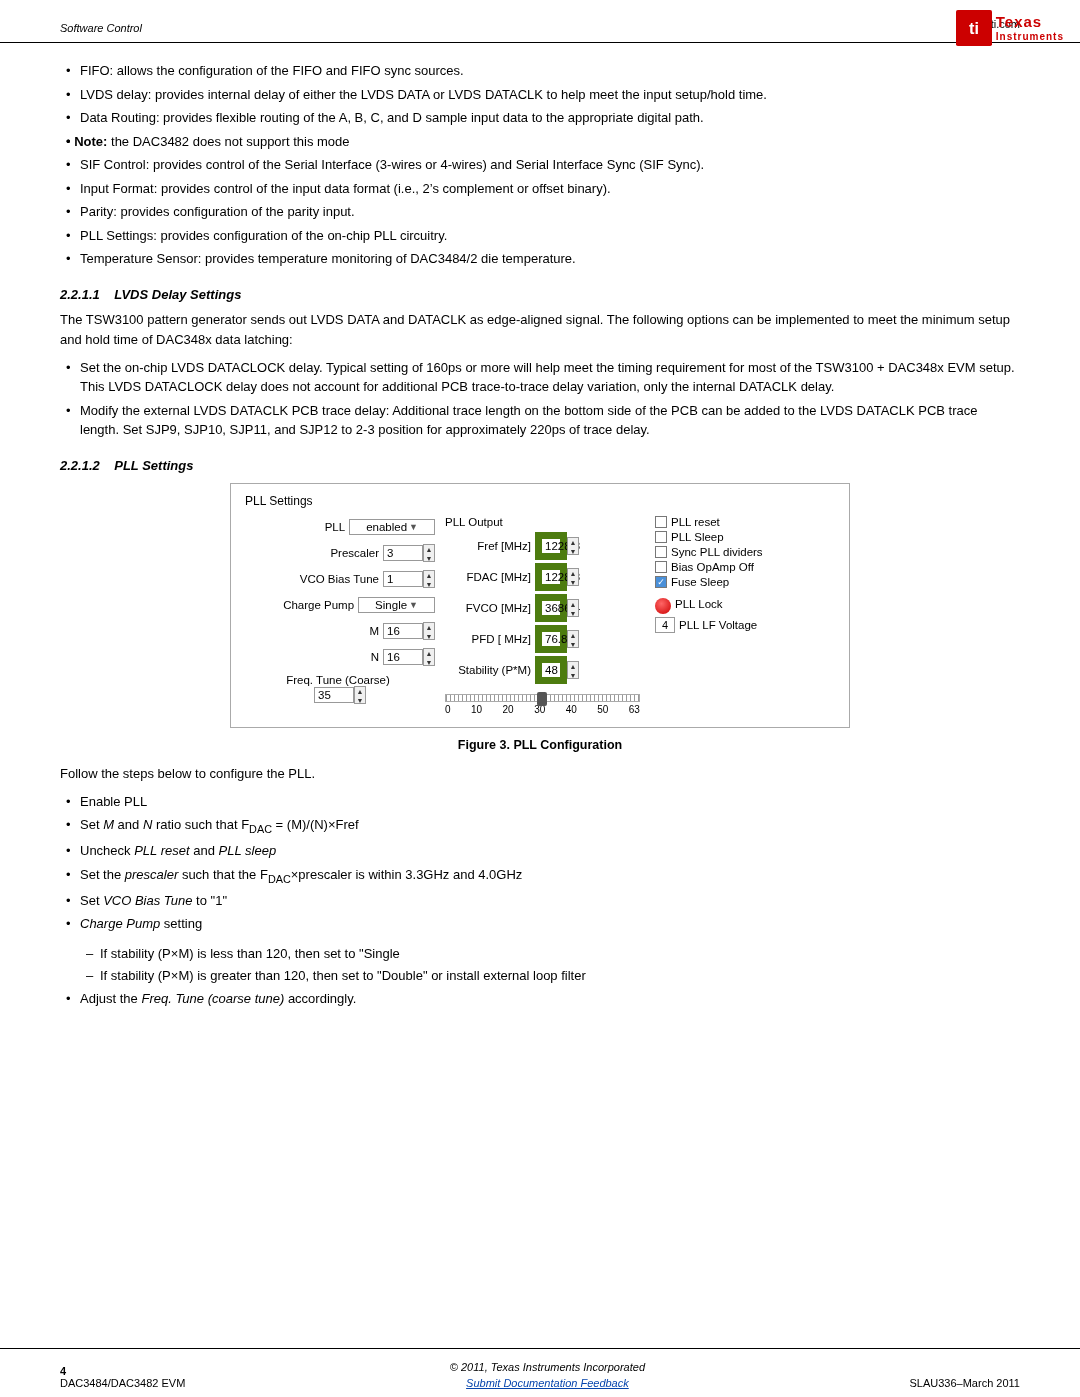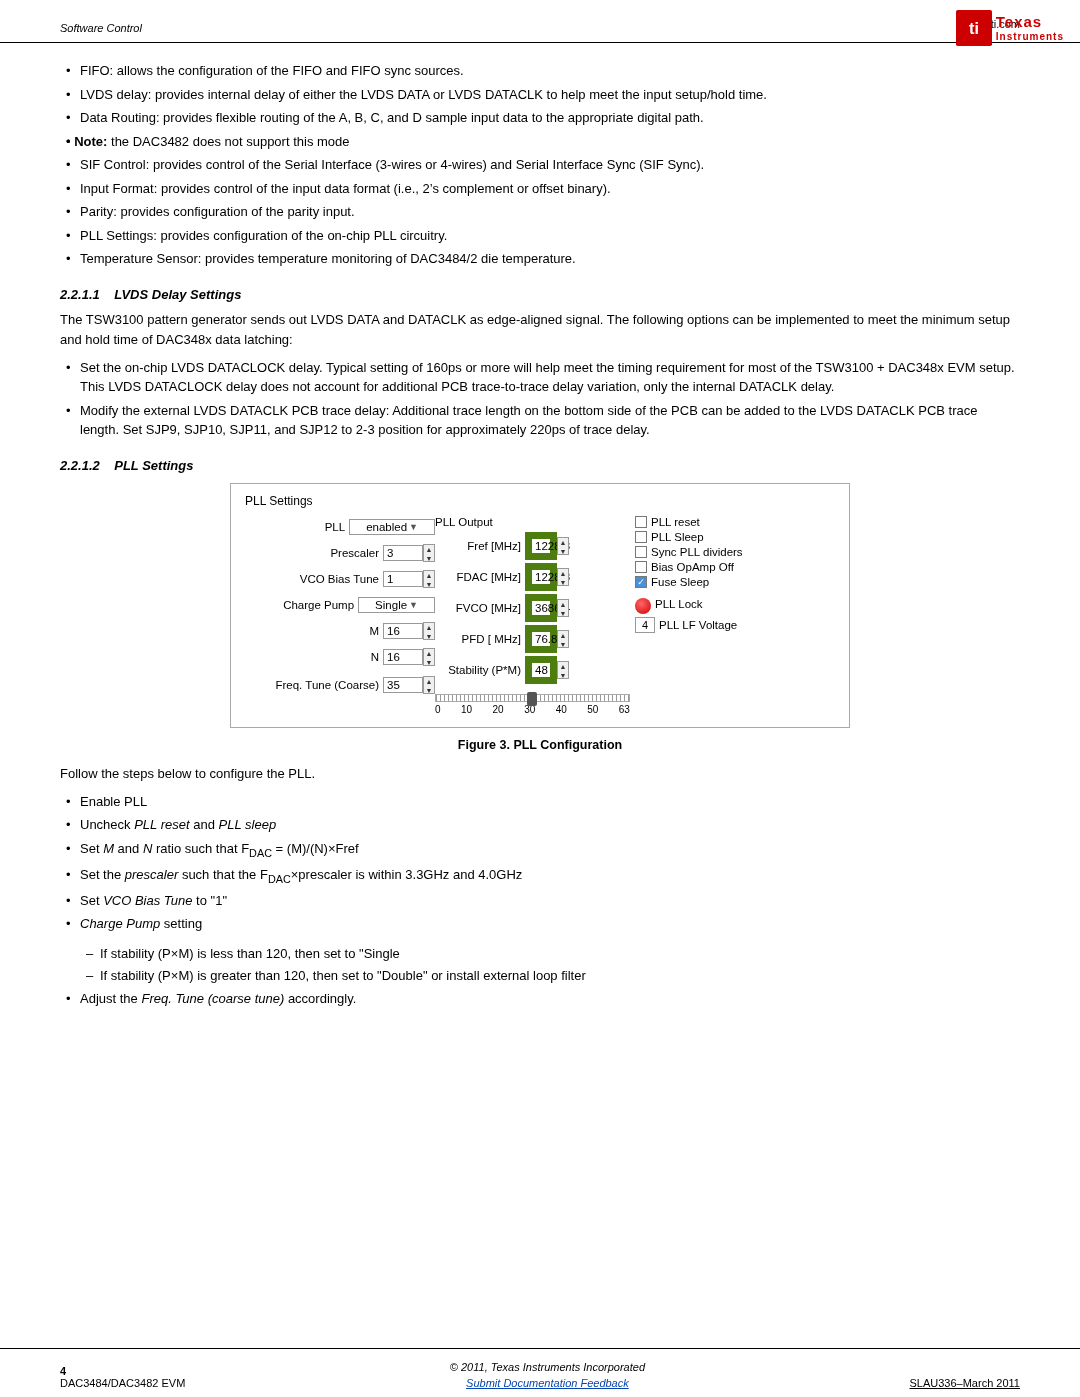--- a/index.html
+++ b/index.html
@@ -125,20 +125,21 @@
       font-size: 11.5px;
       background: #fff;
     }
     .pll-diagram-title {
       font-size: 12px;
       font-weight: normal;
       margin-bottom: 8px;
     }
     .pll-grid {
       display: flex;
+      gap: 10px;
       align-items: flex-start;
     }
     .pll-col-left {
       width: 190px;
     }
     .pll-col-mid {
       width: 200px;
     }
     .pll-col-right {
       flex: 1;
@@ -325,21 +326,20 @@
       justify-content: space-between;
       align-items: flex-end;
     }
     .footer-page {
       font-size: 11px;
       font-weight: bold;
     }
     .footer-right {
       font-size: 11px;
       text-align: right;
-      text-decoration: underline;
     }
     .footer-center {
       text-align: center;
       font-size: 11px;
       margin-top: 4px;
       font-style: italic;
     }
     .footer-feedback {
       color: #0645ad;
       text-decoration: underline;
@@ -469,21 +469,21 @@
             <span class="pll-label">N</span>
             <div class="pll-input-spin">
               <span class="pll-input-box">16</span>
               <div class="pll-spinner">
                   <span>▲</span>
                   <span>▼</span>
                 </div>
             </div>
           </div>
 
-          <div class="pll-row" style="margin-top:6px;">
+          <div class="pll-row" style="margin-top:6px;flex-direction:column;">
             <span class="pll-label">Freq. Tune (Coarse)</span>
             <div class="pll-input-spin">
               <span class="pll-input-box">35</span>
               <div class="pll-spinner">
                   <span>▲</span>
                   <span>▼</span>
                 </div>
             </div>
           </div>
         </div>
@@ -579,22 +579,22 @@
         </div>
       </div>
     </div>
 
     <div class="figure-caption">Figure 3. PLL Configuration</div>
 
     <p class="body-text">Follow the steps below to configure the PLL.</p>
 
     <ul class="bullet-list">
       <li>Enable PLL</li>
+      <li>Set <span class="italic">M</span> and <span class="italic">N</span> ratio such that F<sub>DAC</sub> = (M)/(N)×Fref</li>
       <li>Uncheck <span class="italic">PLL reset</span> and <span class="italic">PLL sleep</span></li>
-      <li>Set <span class="italic">M</span> and <span class="italic">N</span> ratio such that F<sub>DAC</sub> = (M)/(N)×Fref</li>
       <li>Set the <span class="italic">prescaler</span> such that the F<sub>DAC</sub>×prescaler is within 3.3GHz and 4.0GHz</li>
       <li>Set <span class="italic">VCO Bias Tune</span> to "1"</li>
       <li><span class="italic">Charge Pump</span> setting</li>
     </ul>
     <div class="sub-bullet">If stability (P×M) is less than 120, then set to "Single</div>
     <div class="sub-bullet">If stability (P×M) is greater than 120, then set to "Double" or install external loop filter</div>
     <ul class="bullet-list" style="margin-top:3px;">
       <li>Adjust the <span class="italic">Freq. Tune (coarse tune)</span> accordingly.</li>
     </ul>
 

